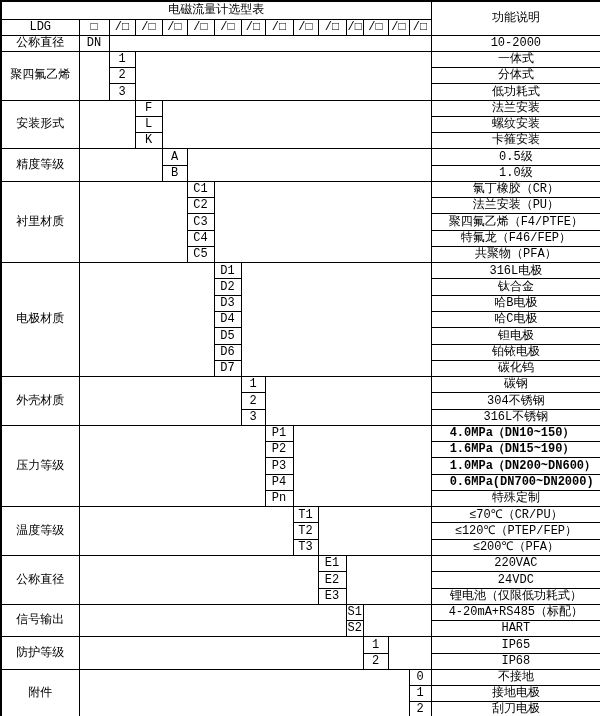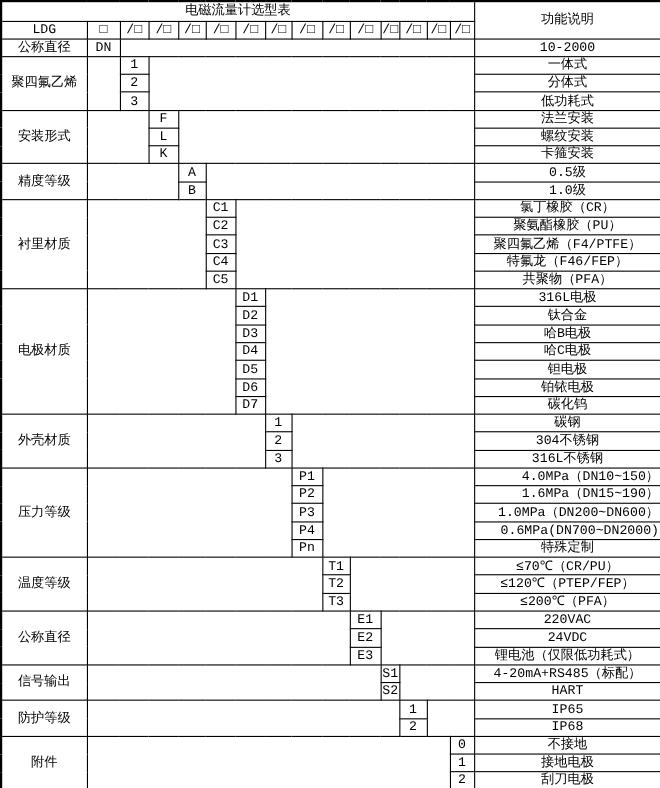--- a/index.html
+++ b/index.html
@@ -33,21 +33,21 @@
   tr.hdr1 { height: 18px; }
   tr.hdr2 { height: 16px; }
   tr.row  { height: 16.27px; }
   td.title { font-size: 14px; margin-left: 19px; }
   td.fn    { font-size: 14px; }
   td.label { font-size: 13px; }
   td.prefix { text-align: left; padding-left: 6px; font-size: 13px; }
   td.box   { font-size: 11px; }
   td.code  { font-size: 12px; }
   td.desc  { font-size: 12px; }
-  td.desc.left { text-align: right; padding-left: 18px; }
+  td.desc.left { text-align: left; padding-left: 18px; font-weight: bold; }
   td.sec-top { border-top-width: 2px; }
 </style>
 </head>
 <body>
 
 <table class="sel">
   <colgroup>
     <col style="width:78px">
       <col style="width:30px">
       <col style="width:26px">
@@ -136,21 +136,21 @@
       </tr>
       <tr class="row">
         <td class="label sec-top" rowspan="5">衬里材质</td>
         <td class="sec-top" rowspan="5" colspan="4"></td>
         <td class="code sec-top">C1</td>
         <td class="sec-top" rowspan="5" colspan="9"></td>
         <td class="desc sec-top">氯丁橡胶（CR）</td>
       </tr>
       <tr class="row">
         <td class="code">C2</td>
-        <td class="desc">聚氨酯橡胶（PU）</td>
+        <td class="desc">法兰安装（PU）</td>
       </tr>
       <tr class="row">
         <td class="code">C3</td>
         <td class="desc">聚四氟乙烯（F4/PTFE）</td>
       </tr>
       <tr class="row">
         <td class="code">C4</td>
         <td class="desc">特氟龙（F46/FEP）</td>
       </tr>
       <tr class="row">

